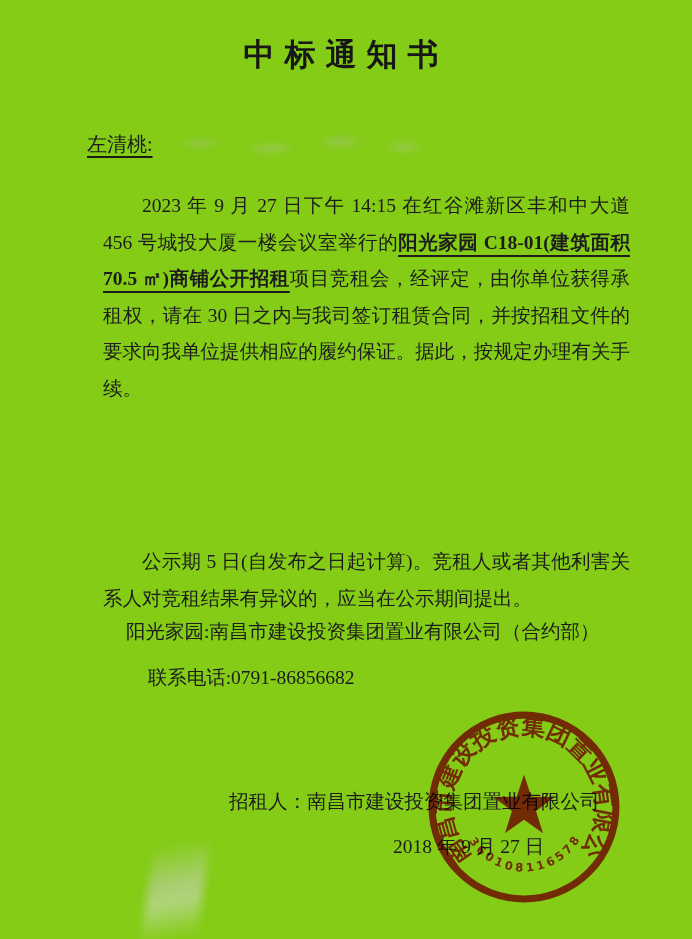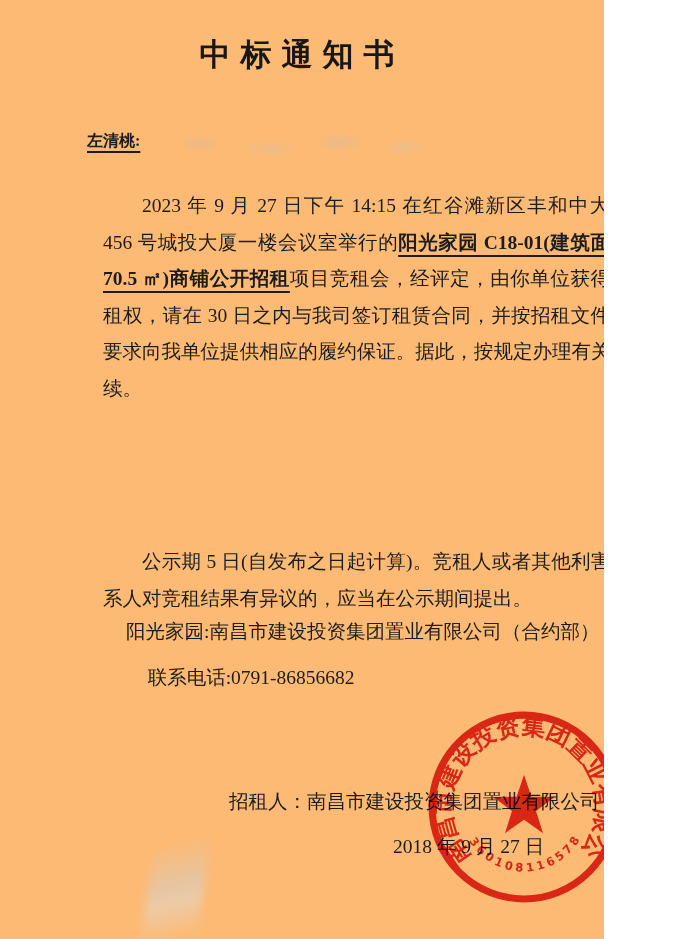--- a/index.html
+++ b/index.html
@@ -1,41 +1,41 @@
 <!DOCTYPE html>
 <html><head>
 <meta charset="utf-8">
 <style>
   html, body {
     margin: 0; padding: 0;
     background: #ffffff;
   }
   .page {
     position: relative;
-    width: 604px; height: 939px;
-    background: #fdba74;
+    width: 692px; height: 939px;
+    background: #84cc16;
     overflow: hidden;
     font-family: "Liberation Serif", "DejaVu Serif", serif;
     color: #1c1c1c;
   }
   .title {
     position: absolute;
     top: 34px; left: 0; right: 0;
     margin: 0;
     text-align: center;
     font-size: 31px;
     font-weight: 700;
     letter-spacing: 10px;
     color: #171717;
   }
   .recipient {
     position: absolute;
     top: 131px; left: 87px;
-    font-size: 16px;
-    font-weight: 700;
+    font-size: 20px;
+    font-weight: 400;
     text-decoration: underline;
     text-decoration-thickness: 2px;
     text-underline-offset: 5px;
   }
   .smudge {
     position: absolute;
     top: 133px; left: 158px;
     width: 280px; height: 26px;
     background:
       radial-gradient(ellipse 30px 8px at 15% 40%, #b9b9b9 0%, transparent 70%),

